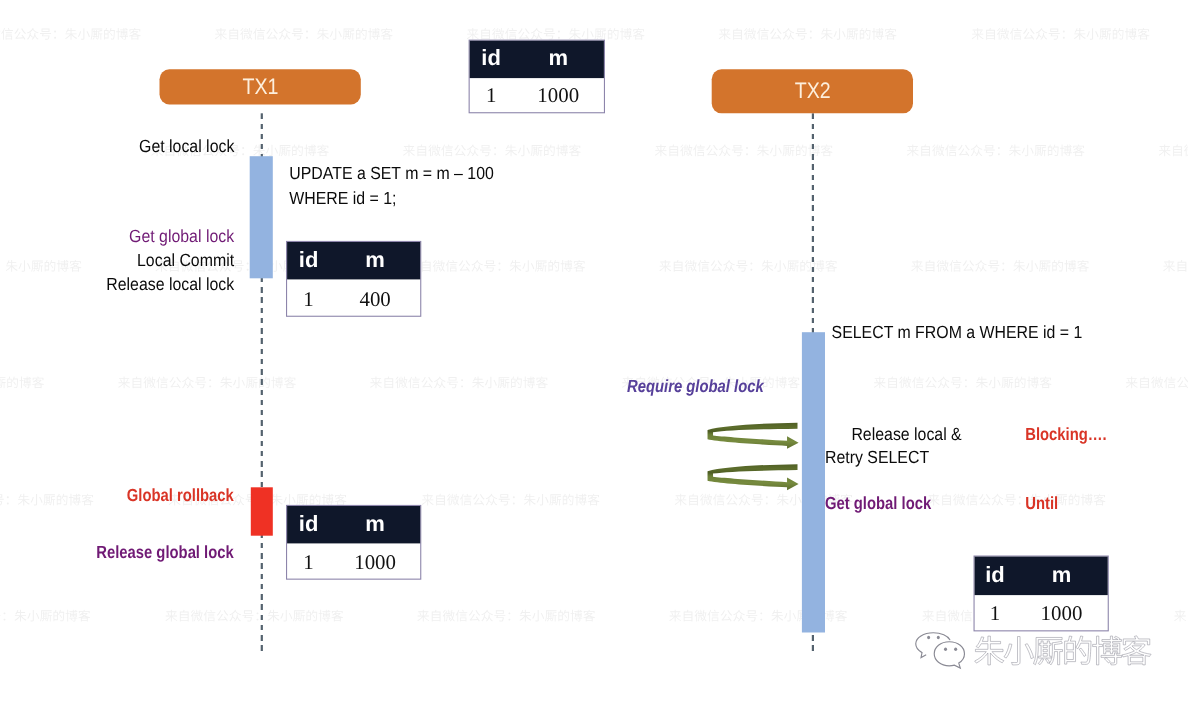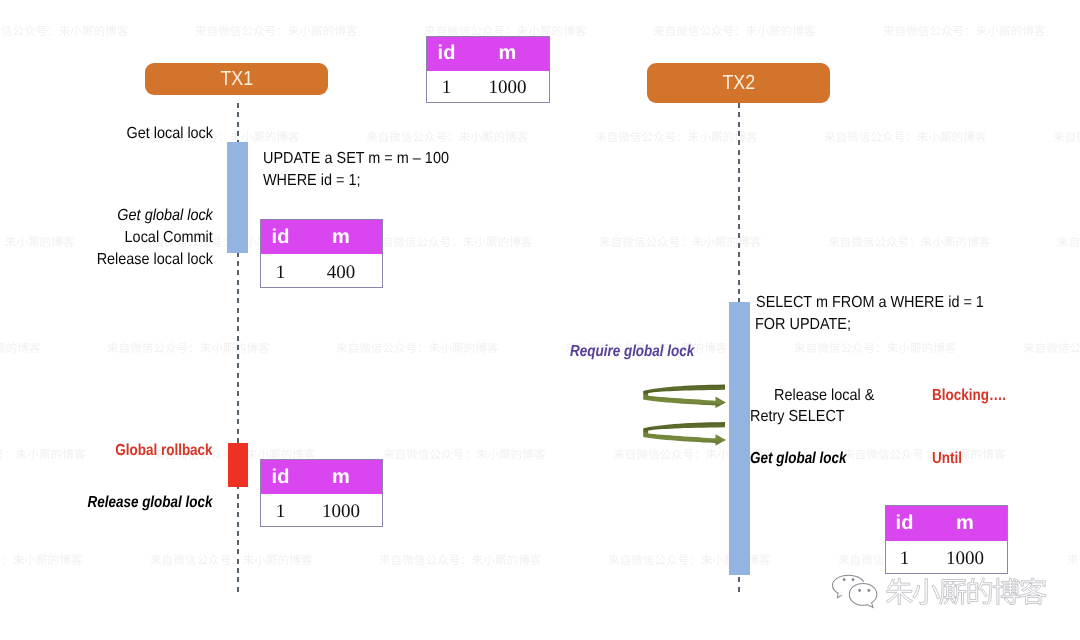--- a/index.html
+++ b/index.html
@@ -10,31 +10,31 @@
   #stage{position:relative;width:1080px;height:640px;overflow:hidden;background:#ffffff;}
   #wm-layer,#art{position:absolute;left:0;top:0;}
   .txbox{position:absolute;border-radius:9px;background:#d3742c;color:#fdefdd;
          display:flex;align-items:center;justify-content:center;
          font-size:20.5px;}
   .txbox>span{display:inline-block;transform:scaleX(0.87);}
   .lifeline{position:absolute;width:1.8px;
      background:repeating-linear-gradient(to bottom,#54626e 0px,#54626e 5px,rgba(0,0,0,0) 5px,rgba(0,0,0,0) 9.3px);}
   .bar{position:absolute;}
   .tbl{position:absolute;box-sizing:border-box;border:1px solid #8d85ab;background:#ffffff;}
-  .tbl .hdr{display:flex;background:#d946ef;color:#fff;font-weight:bold;
+  .tbl .hdr{display:flex;background:#0f172a;color:#fff;font-weight:bold;
             align-items:center;font-size:20px;}
   .tbl .row{display:flex;color:#111;align-items:center;font-size:19px;
             font-family:"Liberation Serif",serif;padding-top:2px;box-sizing:border-box;}
   .tbl .cell{text-align:center;}
   .lbl{position:absolute;white-space:pre;color:#0a0a0a;font-size:16px;line-height:22px;}
   .lbl>span{display:inline-block;transform:scaleX(0.902);transform-origin:left center;}
   .lbl.r>span{transform-origin:right center;}
   .lbl.b>span,.lbl.purpletxt>span,.lbl.redtxt>span{transform:scaleX(0.842);}
   .lbl.r{text-align:right;}
-  .olive{color:#000000;font-style:italic;}
+  .olive{color:#701a75;}
   .purpletxt{color:#57409a;font-weight:bold;}
   .redtxt{color:#d93426;font-weight:bold;}
   .b{font-weight:bold;}
 </style>
 </head>
 <body>
 
 <div id="stage">
     <svg id="wm-layer" width="1080" height="640" viewBox="0 0 1080 640" xmlns="http://www.w3.org/2000/svg">
       <defs>
@@ -651,21 +651,20 @@
     </div>
     <div class="lbl r" style="left:13px;top:123px;width:200px;"><span>Get local lock</span></div>
     <div class="lbl " style="left:263px;top:148px;"><span>UPDATE a SET m = m – 100</span></div>
     <div class="lbl " style="left:263px;top:170px;"><span>WHERE id = 1;</span></div>
     <div class="lbl r olive" style="left:13px;top:205px;width:200px;"><span>Get global lock</span></div>
     <div class="lbl r" style="left:13px;top:227px;width:200px;"><span>Local Commit</span></div>
     <div class="lbl r" style="left:13px;top:249px;width:200px;"><span>Release local lock</span></div>
     <div class="lbl r redtxt" style="left:13px;top:440px;width:200px;"><span>Global rollback</span></div>
     <div class="lbl r olive b" style="left:13px;top:464px;width:200px;margin-top:28px;"><span>Release global lock</span></div>
     <div class="lbl " style="left:756px;top:292px;"><span>SELECT m FROM a WHERE id = 1</span></div>
-    <div class="lbl " style="left:755px;top:314px;"><span>FOR UPDATE;</span></div>
     <div class="lbl purpletxt" style="left:570px;top:341px;font-style:italic;"><span>Require global lock</span></div>
     <div class="lbl " style="left:750px;top:385px;padding-left:24px;"><span>Release local &amp;</span></div>
     <div class="lbl " style="left:750px;top:406px;"><span>Retry SELECT</span></div>
     <div class="lbl olive b" style="left:750px;top:448px;"><span>Get global lock</span></div>
     <div class="lbl redtxt" style="left:932px;top:385px;"><span>Blocking….</span></div>
     <div class="lbl redtxt" style="left:932px;top:448px;"><span>Until</span></div>
     <div style="position:absolute;left:833px;top:572px;width:215px;height:40px;">
       <div style="position:absolute;left:-6px;top:0px;"><svg class="wxlogo" width="58" height="38" viewBox="0 0 58 38" xmlns="http://www.w3.org/2000/svg">
           <g fill="none" stroke="#8a8a94" stroke-width="1.05" stroke-linecap="round">
             <path d="M36.5 9.6 C34.6 6.0 28.6 3.2 21.5 3.2 C12.7 3.2 5.5 7.6 5.5 13.3 C5.5 16.5 7.7 19.4 11.2 21.3 L10.3 25.8 L14.6 23.4"></path>

